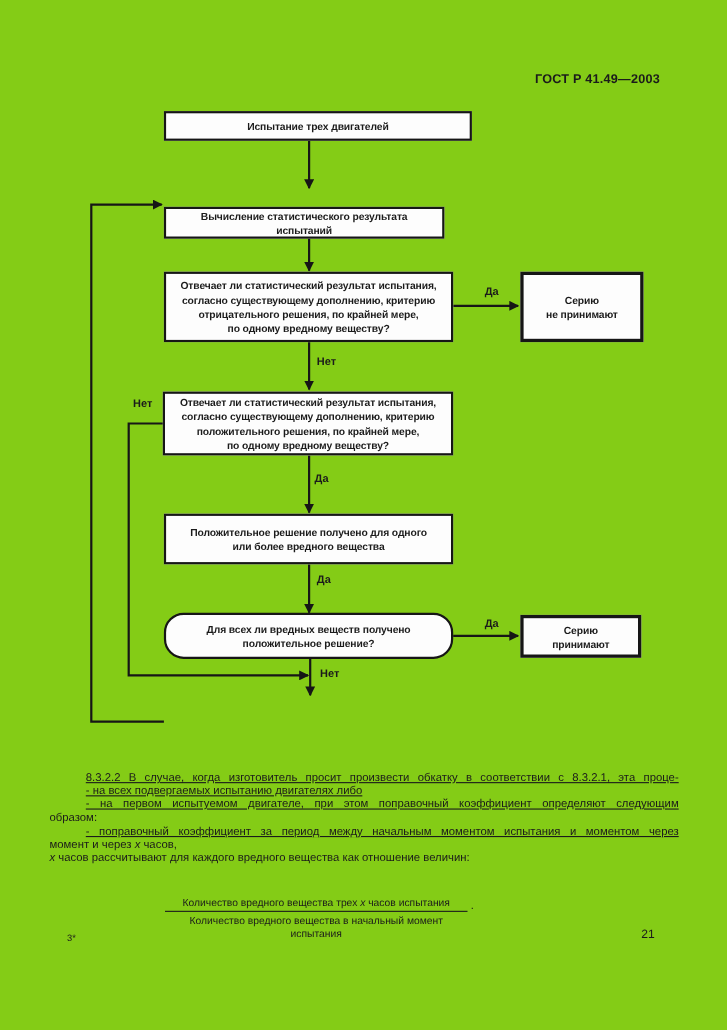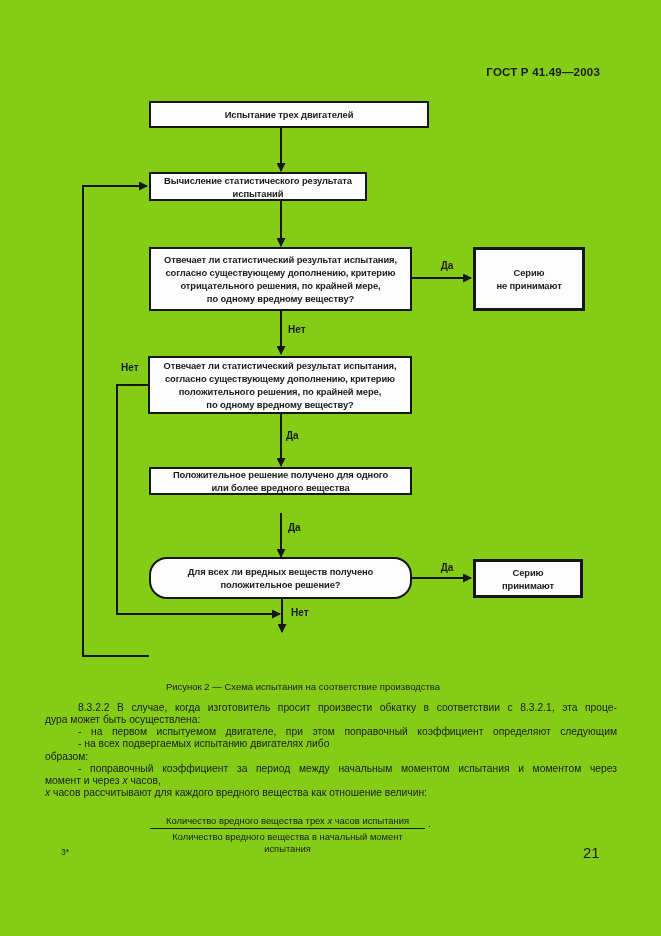--- a/index.html
+++ b/index.html
@@ -19,29 +19,29 @@
     display:flex; align-items:center; justify-content:center;
     text-align:center; font-weight:bold; font-size:9.4px; line-height:13px;
     white-space:pre-line; letter-spacing:-0.1px;
   }
   .fc-box.thick { border-width:3px; }
   .fc-label { position:absolute; font-weight:bold; font-size:10px; line-height:11px; }
   .fc-label.ctr { width:26px; text-align:center; }
   .caption { position:absolute; top:681px; left:3px; width:600px; text-align:center; font-size:9.5px; }
   .body-text { position:absolute; left:45px; top:702px; width:572px; font-size:10.3px; line-height:12.15px; }
   .bl { min-height:12.15px; }
-  .bl.ind { padding-left:33px; }
+  .bl.ind { padding-left:33px;text-decoration:underline; }
   .bl.just { text-align:justify; text-align-last:justify; }
   .it { font-style:italic; }
   .fraction { position:absolute; left:150px; top:815px; width:275px; font-size:9.4px; text-align:center; line-height:12px; }
   .fraction .num { padding-bottom:1px; border-bottom:1.5px solid #1b1b1b; }
   .fraction .den { padding-top:2px; }
   .frac-period { position:absolute; left:428px; top:818px; font-size:10px; }
   .footer-left { position:absolute; left:61px; top:847px; font-size:8.5px; }
-  .page-number { position:absolute; left:583px; top:844px; font-size:15px; }
+  .page-number { position:absolute; left:583px; top:844px; font-size:11px; }
 </style>
 </head>
 <body>
 
 <div class="page">
 
   <div class="header">ГОСТ Р 41.49—2003</div>
 
   <svg class="fc-svg" width="661" height="700" viewBox="0 0 661 700">
     <defs>
@@ -58,61 +58,59 @@
       <path d="M281 513 V557" marker-end="url(#ah)"></path>
       <path d="M412 578 H471" marker-end="url(#ah)"></path>
       <path d="M282 599 V632" marker-end="url(#ah)"></path>
       <path d="M149 385 H117 V614 H280" marker-end="url(#ah)"></path>
       <path d="M149 656 H83 V186 H147" marker-end="url(#ah)"></path>
     </g>
   </svg>
 
   <div class="fc-box" style="left:149px; top:101px; width:280px; height:27px;">Испытание трех двигателей</div>
 
-  <div class="fc-box" style="left:149px; top:172px; width:218px; height:29px;">Вычисление статистического результата
+  <div class="fc-box" style="left:149px; top:188px; width:255px; height:29px;">Вычисление статистического результата
 испытаний</div>
 
   <div class="fc-box" style="left:149px; top:247px; width:263px; height:64px;">Отвечает ли статистический результат испытания,
 согласно существующему дополнению, критерию
 отрицательного решения, по крайней мере,
 по одному вредному веществу?</div>
 
   <div class="fc-box thick" style="left:473px; top:247px; width:112px; height:64px;">Серию
 не принимают</div>
 
   <div class="fc-box" style="left:148px; top:356px; width:264px; height:58px;">Отвечает ли статистический результат испытания,
 согласно существующему дополнению, критерию
 положительного решения, по крайней мере,
 по одному вредному веществу?</div>
 
-  <div class="fc-box" style="left:149px; top:467px; width:263px; height:28px;">Положительное решение получено для одного
+  <div class="fc-box" style="left:149px; top:467px; width:263px; height:46px;">Положительное решение получено для одного
 или более вредного вещества</div>
 
   <div class="fc-box" style="left:149px; top:557px; width:263px; height:42px;border-radius:18px;">Для всех ли вредных веществ получено
 положительное решение?</div>
 
   <div class="fc-box thick" style="left:473px; top:559px; width:110px; height:39px;">Серию
 принимают</div>
 
 
   <div class="fc-label ctr" style="left:434px; top:260px;">Да</div>
   <div class="fc-label" style="left:288px; top:324px;">Нет</div>
   <div class="fc-label" style="left:121px; top:362px;">Нет</div>
   <div class="fc-label" style="left:286px; top:430px;">Да</div>
   <div class="fc-label" style="left:288px; top:522px;">Да</div>
   <div class="fc-label ctr" style="left:434px; top:562px;">Да</div>
   <div class="fc-label" style="left:291px; top:607px;">Нет</div>
 
-  <div class="caption">Рисунок 2 — Схема испытания на соответствие производства</div>
 
   <div class="body-text">
     <div class="bl ind just">8.3.2.2 В случае, когда изготовитель просит произвести обкатку в соответствии с 8.3.2.1, эта проце-</div>
-    <div class="bl">дура может быть осуществлена:</div>
+    <div class="bl ind">- на всех подвергаемых испытанию двигателях либо</div>
     <div class="bl ind just">- на первом испытуемом двигателе, при этом поправочный коэффициент определяют следующим</div>
-    <div class="bl ind">- на всех подвергаемых испытанию двигателях либо</div>
     <div class="bl">образом:</div>
     <div class="bl ind just">- поправочный коэффициент за период между начальным моментом испытания и моментом через</div>
     <div class="bl"><span>момент и через </span><span class="it">x</span><span> часов,</span></div>
     <div class="bl"><span class="it">x</span><span> часов рассчитывают для каждого вредного вещества как отношение величин:</span></div>
   </div>
 
   <div class="fraction">
     <div class="num"><span>Количество вредного вещества трех </span><span class="it">x</span><span> часов испытания</span></div>
     <div class="den">Количество вредного вещества в начальный момент испытания</div>
   </div>

